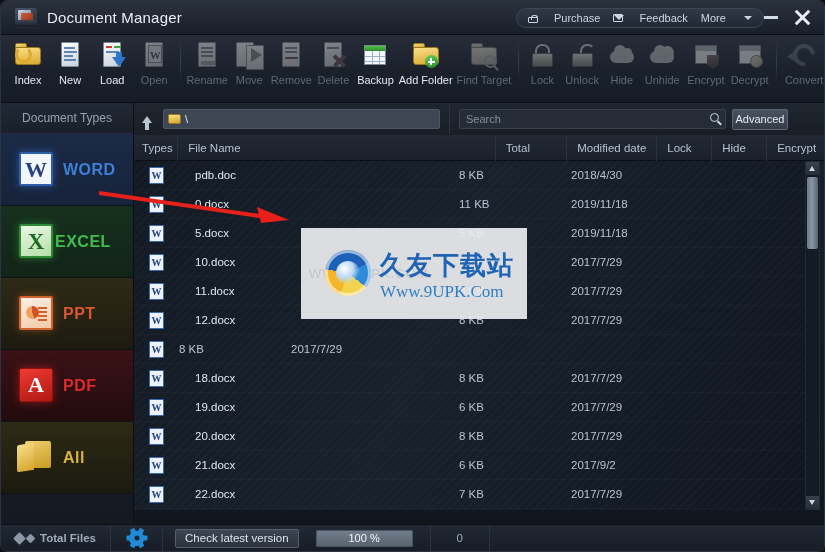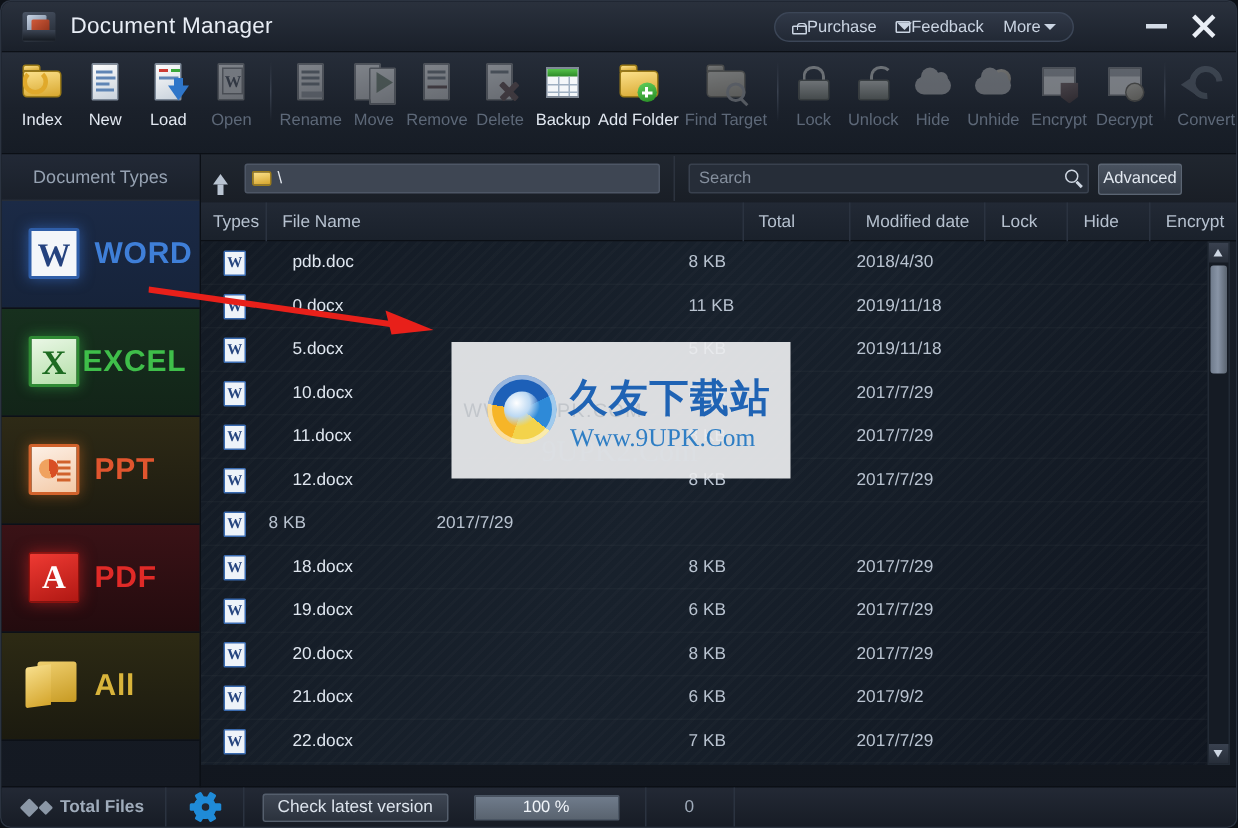--- a/index.html
+++ b/index.html
@@ -42,21 +42,21 @@
   }
   .pill {
     position: absolute; top: 7px; left: 515px;
     height: 20px; border-radius: 10px;
     background: linear-gradient(180deg,#303847,#222935);
     border: 1px solid #3c4657;
     display: flex; align-items: center;
     padding: 0 11px; gap: 13px;
   }
   .pill-item {
-    display: flex; align-items: center; gap: 0;
+    display: flex; align-items: center; gap: 16px;
     font-size: 11px; color: #cbd5e3; cursor: default; white-space: nowrap;
   }
   .mini-ico { display:inline-block; width:10px; height:9px; position: relative;}
   .ico-lock { border:1.3px solid #cbd5e3; border-radius:1px; height:6px; margin-top:3px;}
   .ico-lock::before{content:""; position:absolute; left:2.4px; top:-3px; width:5px; height:4px;
      border:1.3px solid #cbd5e3; border-bottom:none; border-radius:3px 3px 0 0;}
   .ico-mail { border:1.2px solid #cbd5e3; border-radius:1px; height:8px;}
   .ico-mail::before{content:""; position:absolute; left:0px; top:0px; width:0; height:0;
      border-left:5px solid transparent; border-right:5px solid transparent; border-top:5px solid #cbd5e3;}
   .caret-d { width:0;height:0;border-left:4px solid transparent;border-right:4px solid transparent;
@@ -193,21 +193,21 @@
   }
 
   
   .sidebar { position:absolute; top:102px; left:0; width:133px; height:423px;
     background: linear-gradient(180deg,#1a202a,#141922); border-right:1px solid #0b0f15;}
   .sb-head { height:31px; display:flex;align-items:center;justify-content:center;
     font-size:12px;color:#96a2b2; border-bottom:1px solid #262d38;
     background: linear-gradient(180deg,#222936,#1a202a);}
   .sb-item { height:72px; position:relative; display:flex; align-items:center; cursor:pointer;
     border-bottom:1px solid #0c1017;}
-  .sb-item .sb-lbl { position:absolute; left:62px; font-size:20px; font-weight:bold; letter-spacing:.5px;}
+  .sb-item .sb-lbl { position:absolute; left:62px; font-size:16px; font-weight:bold; letter-spacing:.5px;}
   .sb-icowrap { position:absolute; left:16px; width:40px; height:40px; top:16px;}
   .sb-word { background: linear-gradient(180deg,#1b2a46 0%,#16233a 100%); }
   .sb-word .sb-lbl { color:#3f7fd8; }
   .sb-excel { background: linear-gradient(180deg,#17301e 0%,#122418 100%); }
   .sb-excel .sb-lbl { color:#3fbe4a; left:54px; }
   .sb-ppt { background: linear-gradient(180deg,#2e2a16 0%,#1d1b10 100%); }
   .sb-ppt .sb-lbl { color:#e0552e; }
   .sb-pdf { background: linear-gradient(180deg,#3a1216 0%,#230b0e 100%); }
   .sb-pdf .sb-lbl { color:#e02a27; }
   .sb-all { background: linear-gradient(180deg,#2d2a14 0%,#1b1a0f 100%); }

